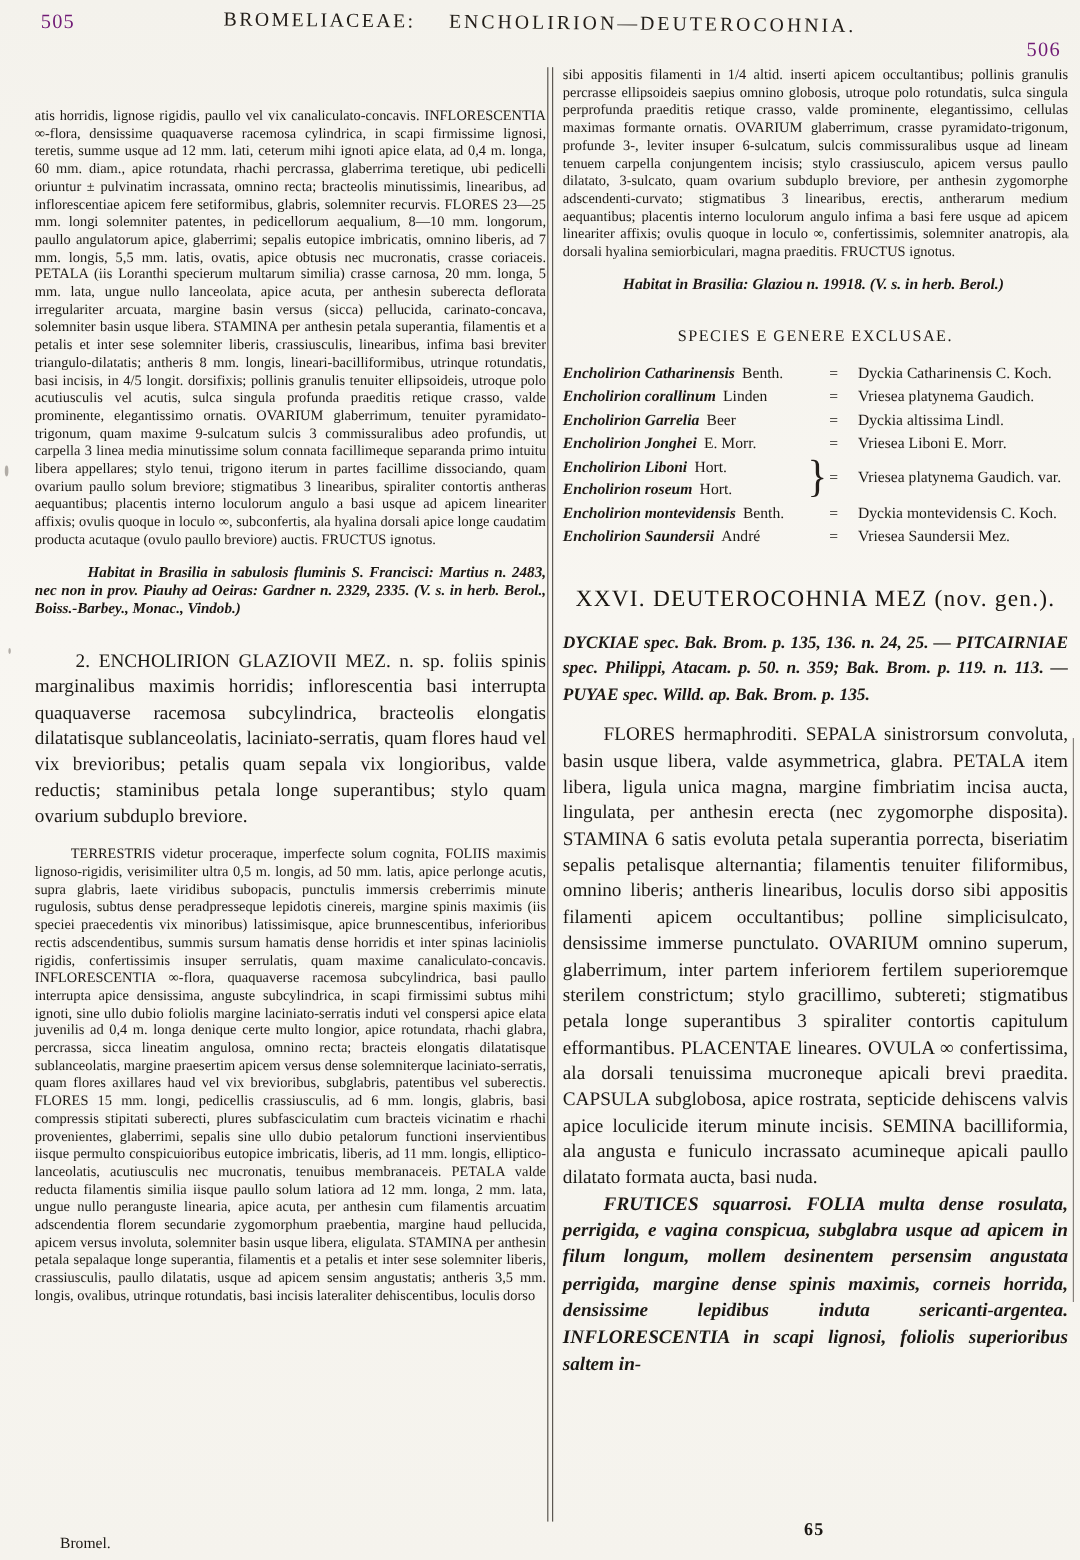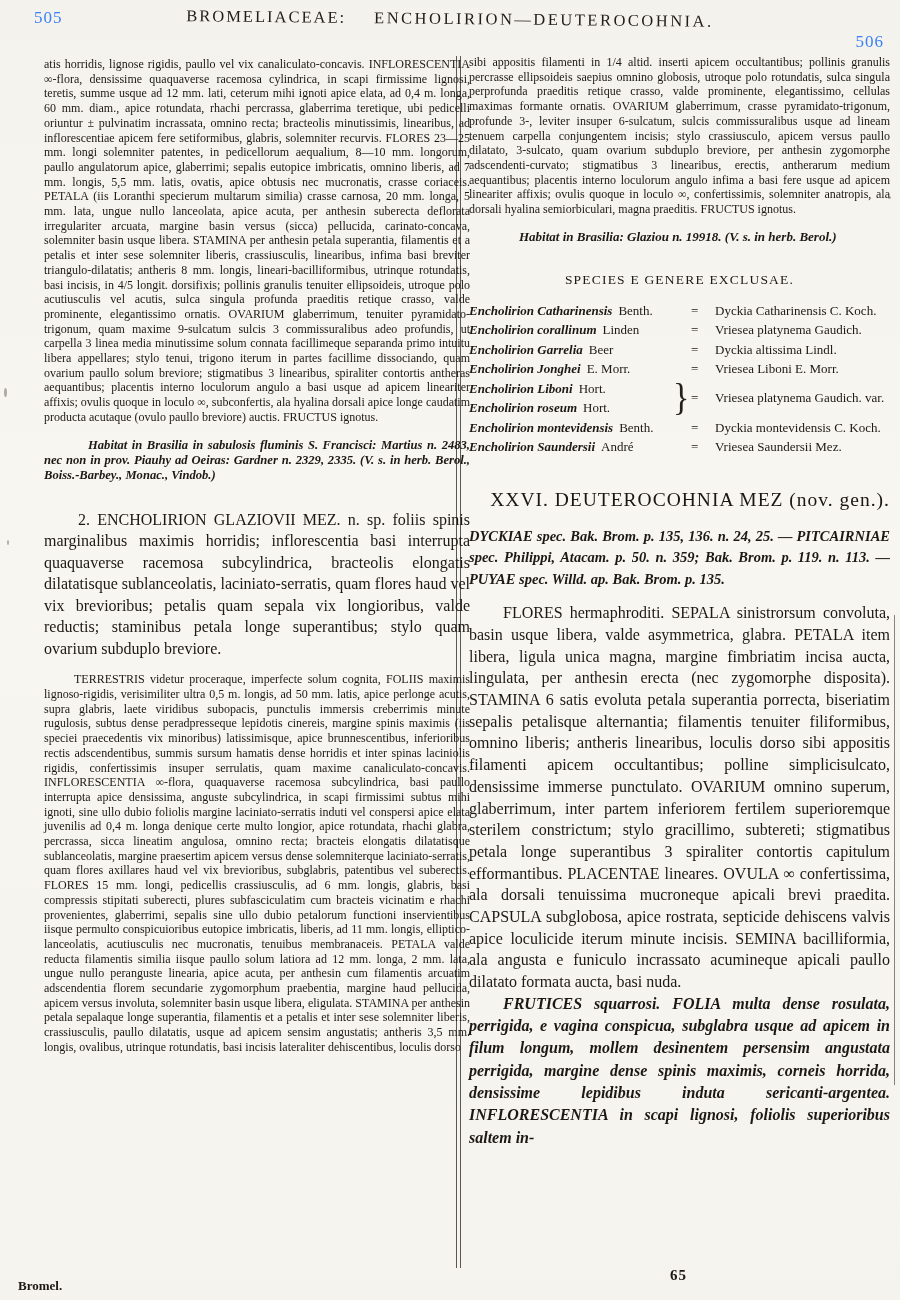--- a/index.html
+++ b/index.html
@@ -6,75 +6,75 @@
   body{
     width:900px;height:1300px;
     background:linear-gradient(180deg,#f4f2ec 0%,#f8f6f1 40%,#f5f3ed 100%);
     font-family:"Liberation Serif", serif;
     color:#1c1814;
     position:relative;overflow:hidden;
     -webkit-font-smoothing:antialiased;
   }
   .page{position:absolute;inset:0;}
   
-  .hdr-pageno{position:absolute;font-size:17px;letter-spacing:1px;color:#3b82f6;}
+  .hdr-pageno{position:absolute;font-size:17px;letter-spacing:1px;color:#701a75;}
   #pg-left{left:34px;top:8px;}
   #pg-right{right:16px;top:32px;}
   .running-title{
     position:absolute;left:0;right:0;top:9px;text-align:center;
     transform:rotate(0.6deg);
     font-size:16.5px;letter-spacing:2px;color:#211c17;
     white-space:nowrap;
   }
   .running-title .t1{margin-right:28px;}
   .running-title .t2{letter-spacing:2.5px;}
   
   .divider{
     position:absolute;left:456px;top:56px;height:1212px;width:3px;
     border-left:1.2px solid #35302a;border-right:1.2px solid #35302a;
     opacity:.8;
   }
   
   .col{position:absolute;top:57px;}
-  .col-left{left:44px;width:426px;}
+  .col-left{left:29px;width:426px;margin-top:32px;}
   .col-right{left:469px;width:421px;top:55px;}
   p{margin:0;}
   .just{text-align:justify;text-justify:inter-word;}
   .small{font-size:12px;line-height:14.7px;}
   .habitat{
     font-style:italic;font-weight:600;
     font-size:12.6px;line-height:15.4px;
     margin-top:13px;text-indent:44px;
   }
   .protologue{
     margin-top:25px;font-size:16px;line-height:21.5px;text-indent:34px;
   }
   .descr{margin-top:13px;text-indent:30px;}
-  .signature{position:absolute;left:18px;bottom:6px;font-size:13px;font-weight:700;margin-top:42px;}
+  .signature{position:absolute;left:50px;bottom:6px;font-size:13px;font-weight:400;margin-top:42px;}
   
   .habitat-r{
     font-style:italic;font-weight:600;font-size:13px;line-height:16px;
     margin-top:12px;text-indent:50px;
   }
   .excl-heading{
     margin-top:27px;text-align:center;font-size:13.5px;letter-spacing:1.2px;
   }
   .syn-table{margin-top:13px;font-size:13px;line-height:19.5px;}
   .syn-row{display:flex;align-items:center;}
   .syn-left{width:222px;display:flex;align-items:baseline;flex:none;}
   .syn-name{font-style:italic;font-weight:700;}
   .syn-auth{margin-left:6px;}
   .syn-eq{width:24px;flex:none;text-align:left;}
   .syn-syn{flex:1;}
   .syn-group{display:flex;align-items:center;}
   .group-names{width:204px;flex:none;}
   .group-names .gline{display:flex;align-items:baseline;}
   .brace{width:18px;flex:none;font-size:34px;font-weight:400;line-height:1;transform:scaleY(1.1);color:#241f1a;}
   .genus-heading{
-    margin-top:32px;text-align:right;font-size:19.5px;letter-spacing:1px;color:#1b1612;
+    margin-top:32px;text-align:center;font-size:19.5px;letter-spacing:1px;color:#1b1612;
   }
   .synonymy{
     margin-top:15px;font-style:italic;font-weight:600;
     font-size:14.5px;line-height:21.5px;
   }
   .genus-desc{margin-top:12px;font-size:16px;line-height:21.7px;text-indent:34px;}
   .frutices{
     font-style:italic;font-weight:600;
     font-size:16px;line-height:22.3px;text-indent:34px;
   }

